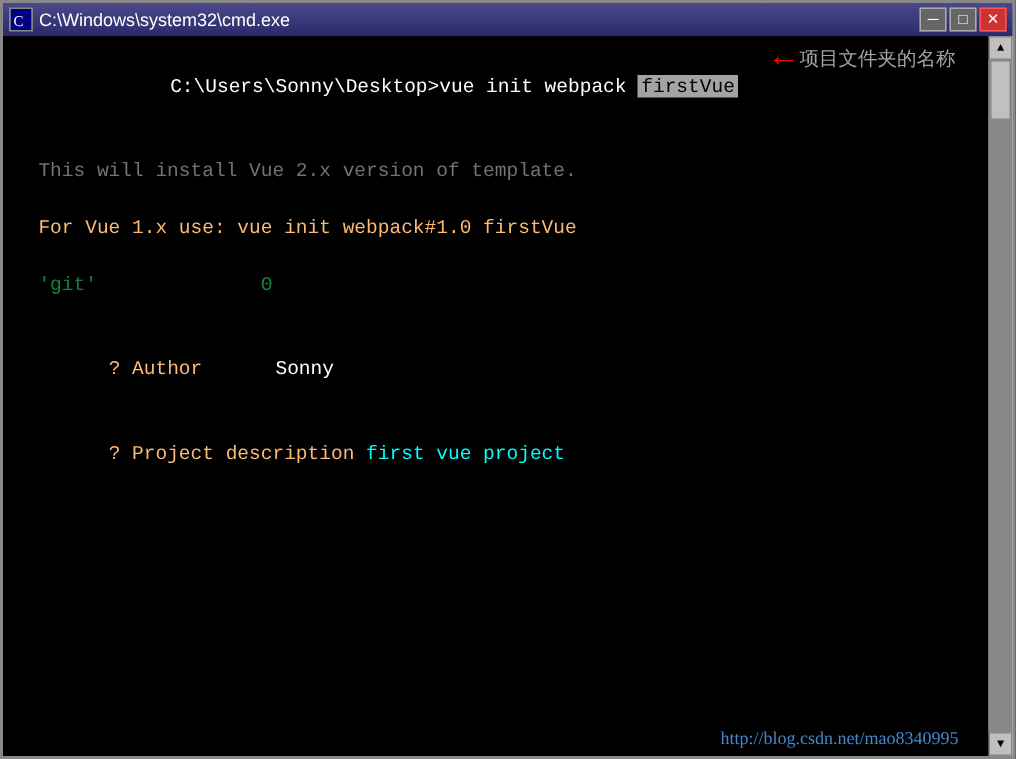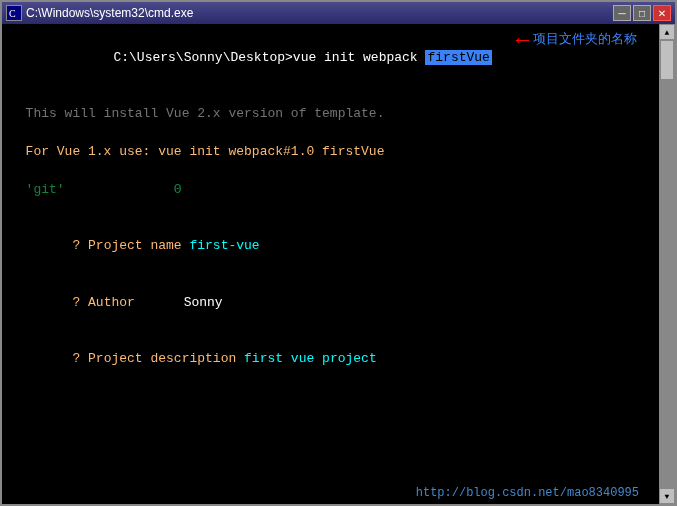--- a/index.html
+++ b/index.html
@@ -138,21 +138,21 @@
       color: #c0c0c0;
     }
 
     .white { color: #ffffff; margin-left: 41px; }
     .green { color: #fdba74; }
     .cyan { color: #00ffff; }
     .red { color: #737373; }
     .gray { color: #15803d; }
 
     .highlight-box {
-      background: #3b82f6;
+      background: #a3a3a3;
       color: #000000;
       padding: 0 2px;
     }
   </style>
 </head>
 <body>
 
 <div class="window">
 
   <div class="title-bar">
@@ -175,56 +175,53 @@
   <div class="content-area">
 
     <div class="terminal" style="position:relative;">
 
       <div class="line">
         <span class="white">C:\Users\Sonny\Desktop&gt;vue init webpack </span><span class="highlight-box">firstVue</span>
       </div>
 
       <div style="position:absolute; top:2px; right:22px; display:flex; align-items:center; gap:4px;">
         <span style="color:#ff0000; font-size:22px;">←</span>
-        <span style="color:#3b82f6; font-family:'SimSun','宋体',sans-serif; font-size:13px;">项目文件夹的名称</span>
+        <span style="color:#a3a3a3; font-family:'SimSun','宋体',sans-serif; font-size:13px;">项目文件夹的名称</span>
       </div>
 
       <div class="line">&nbsp;</div>
 
       <div class="line red">  This will install Vue 2.x version of template.</div>
 
       <div class="line">&nbsp;</div>
 
       <div class="line green">  For Vue 1.x use: vue init webpack#1.0 firstVue</div>
 
       <div class="line">&nbsp;</div>
 
       <div class="line gray">  'git'              Θ</div>
 
       <div class="line">&nbsp;</div>
 
-      <div class="line">
-        <span class="green">? Project name </span><span class="cyan">first-vue</span>
-      </div>
 
       <div class="line">
         <span class="green">? Author </span><span class="white">Sonny</span>
       </div>
 
       <div class="line">
         <span class="green">? Project description </span><span class="cyan">first vue project</span>
       </div>
 
 
 
       <div class="line">
         
       </div>
 
-      <div style="position:absolute; bottom:4px; right:20px; color:#4488cc; font-size:12px; font-family:Liberation Mono, monospace;">http://blog.csdn.net/mao8340995</div>
+      <div style="position:absolute; bottom:4px; right:20px; color:#4488cc; font-size:12px; font-family:Liberation Serif, serif;">http://blog.csdn.net/mao8340995</div>
     </div>
 
     <div class="scrollbar">
       <div class="scroll-btn">▲</div>
       <div class="scroll-track">
         <div class="scroll-thumb"></div>
       </div>
       <div class="scroll-btn">▼</div>
     </div>
   </div>

